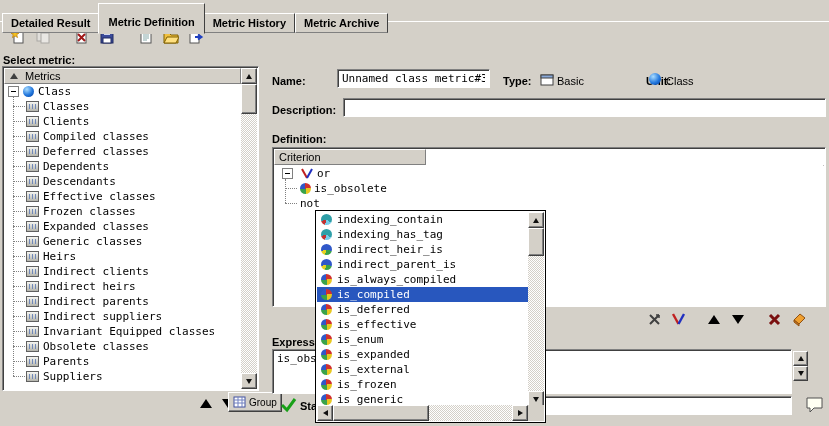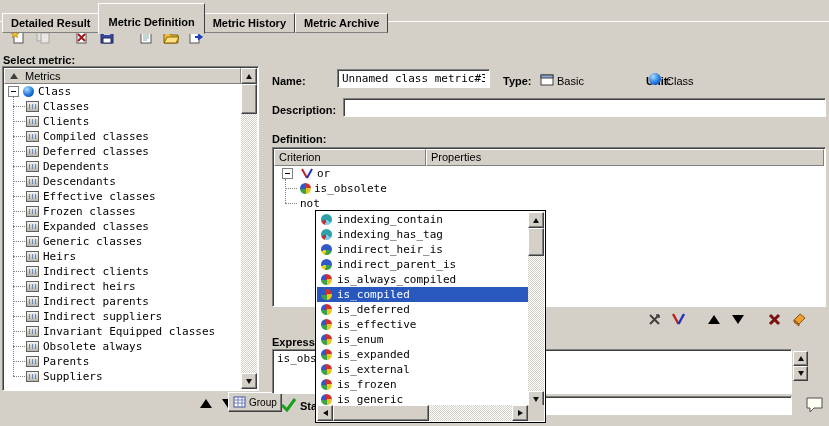--- a/index.html
+++ b/index.html
@@ -80,21 +80,21 @@
 
   
   .name-input { left:337px; top:69px; width:153px; height:19px; }
   .desc-input { left:343px; top:98px; width:483px; height:19px; }
   .type-icon { position:absolute; left:540px; top:74px; }
   .unit-sphere { position:absolute; left:649px; top:73px; width:12px; height:12px; border-radius:50%;
                  background:radial-gradient(circle at 35% 30%, #aaddff, #2277dd 55%, #003a99); }
 
   
   .def-table { position:absolute; left:272px; top:147px; width:554px; height:160px; }
-  .def-header { position:absolute; left:1px; top:1px; right:1px; height:17px; display:flex; }
+  .def-header { position:absolute; left:1px; top:1px; right:1px; height:17px; display:flex;flex-direction:column; }
   .hcell { background:#d4d0c8; border:1px solid; border-color:#fff #808080 #808080 #fff;
            padding:1px 4px; overflow:hidden; white-space:nowrap; }
   .hcell.c1 { width:152px; flex:0 0 auto; }
   .hcell.c2 { flex:1 1 auto; }
   .def-body { position:absolute; left:1px; right:1px; top:18px; bottom:1px; background:#fff;
               overflow:hidden; font-family:"DejaVu Sans Mono",monospace; }
   .def-rail { position:absolute; left:11px; top:13px; height:24px; border-left:1px dotted #808080; }
   .drow { height:15px; display:flex; align-items:center; white-space:nowrap; }
   .drow.r0 { padding-left:8px; gap:3px; }
   .drow.r1 { padding-left:11px; gap:3px; }
@@ -289,21 +289,21 @@
           <span class="mono">Indirect suppliers</span>
         </div>
       <div class="trow child">
           <span class="hdot"></span>
           <span class="micon"></span>
           <span class="mono">Invariant Equipped classes</span>
         </div>
       <div class="trow child">
           <span class="hdot"></span>
           <span class="micon"></span>
-          <span class="mono">Obsolete always</span>
+          <span class="mono">Obsolete classes</span>
         </div>
       <div class="trow child">
           <span class="hdot"></span>
           <span class="micon"></span>
           <span class="mono">Parents</span>
         </div>
       <div class="trow child">
           <span class="hdot"></span>
           <span class="micon"></span>
           <span class="mono">Suppliers</span>

